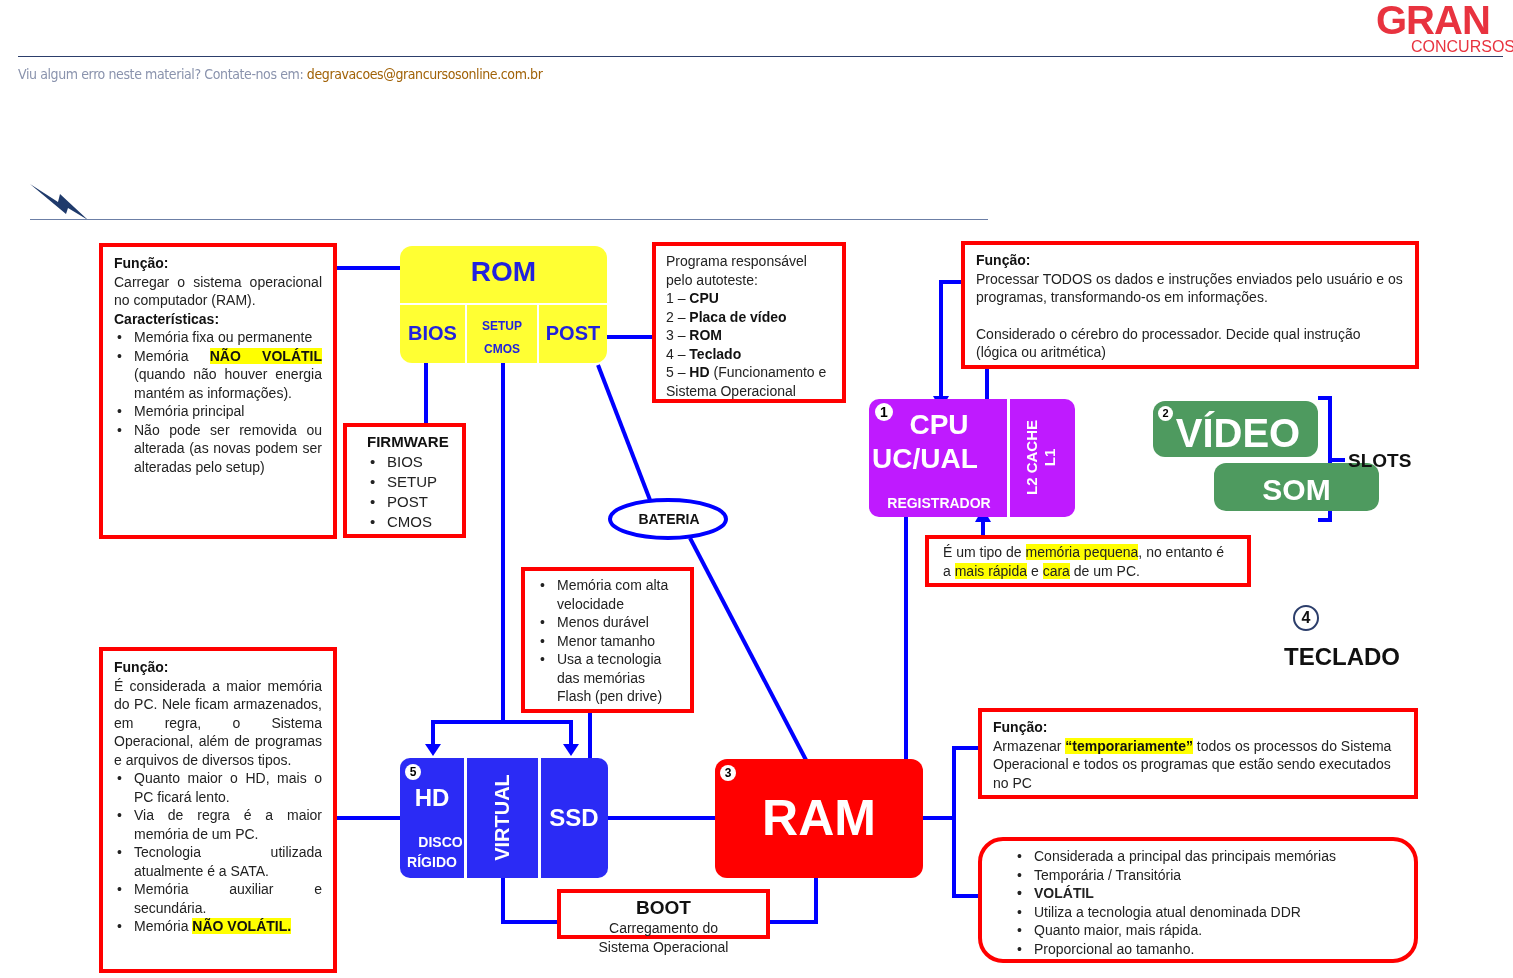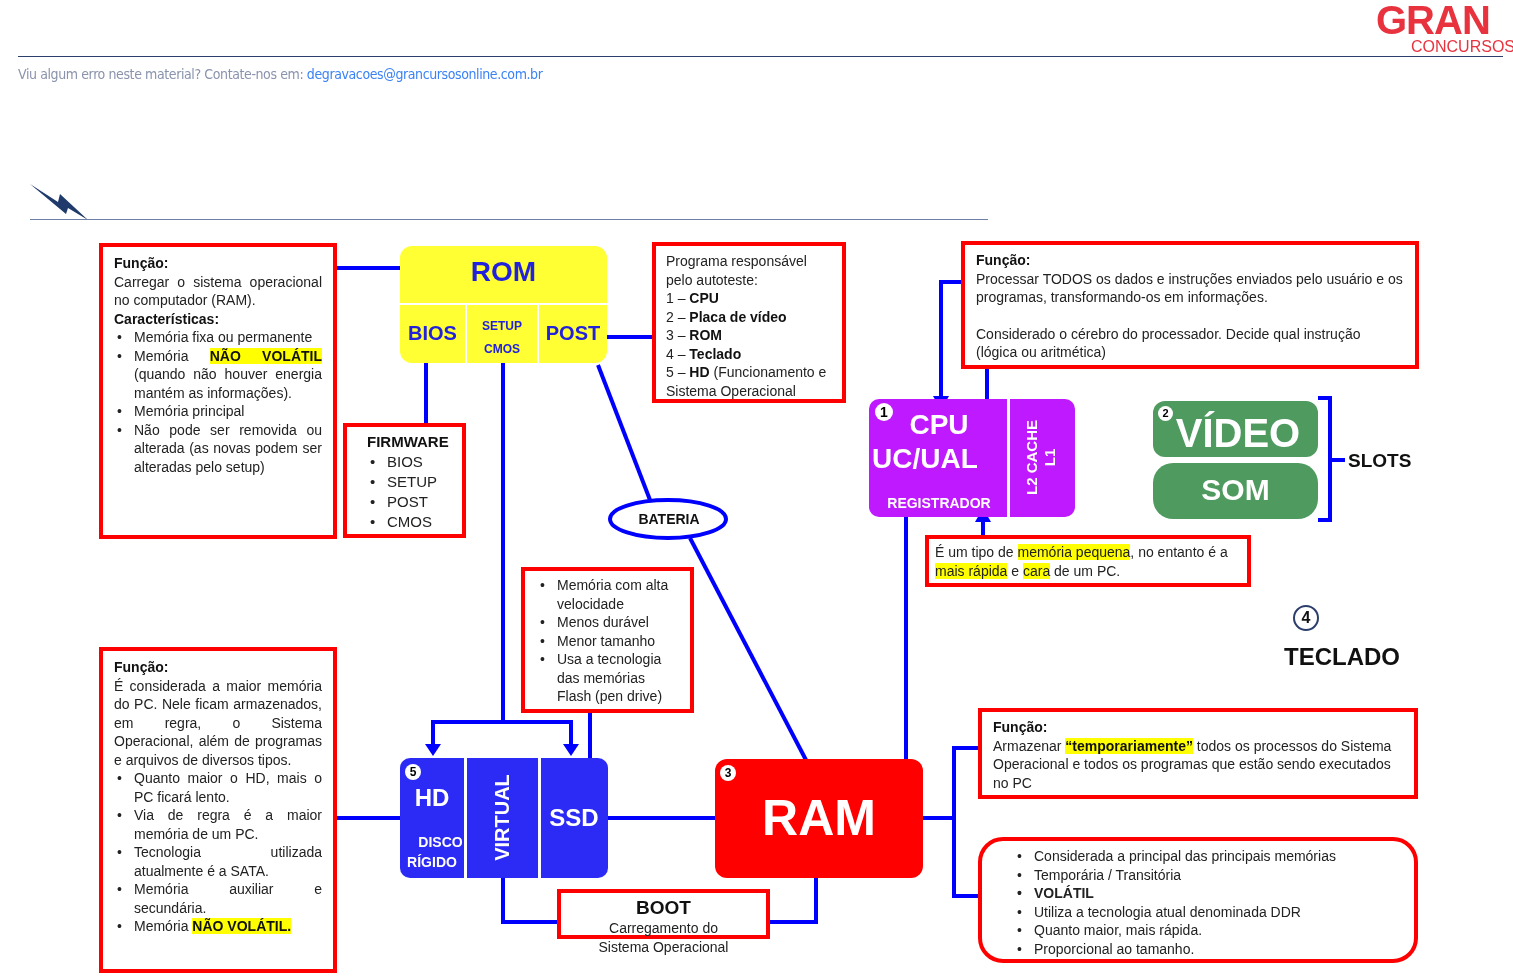--- a/index.html
+++ b/index.html
@@ -1,20 +1,20 @@
 <!DOCTYPE html>
 <html><head>
 <meta charset="utf-8">
 <style>
   html,body{margin:0;padding:0;background:#fff;}
   body{width:1513px;height:978px;position:relative;overflow:hidden;font-family:"Liberation Sans",sans-serif;color:#222;}
   .abs{position:absolute;}
   .hdr-line{left:18px;top:56px;width:1485px;height:1px;background:#2c3e6b;}
   .hdr-note{left:18px;top:66px;font-size:14px;color:#8a93ad;font-family:"DejaVu Sans Condensed","DejaVu Sans",sans-serif;letter-spacing:-0.4px;}
-  .hdr-note .mail{color:#3b82f6;}
+  .hdr-note .mail{color:#a16207;}
   .logo-gran{left:1376px;top:0px;font-size:40px;font-weight:bold;color:#1f3a6b;letter-spacing:-1px;line-height:40px;}
   .logo-gran .g{color:#e8333f;}
   .logo-conc{left:1384px;top:38px;font-size:16px;color:#e8333f;letter-spacing:0px;margin-left:27px;}
   .sec-line{left:30px;top:219px;width:958px;height:1px;background:#6c7fa6;}
   .bolt{left:28px;top:182px;}
   .rbox{position:absolute;border:4px solid #ff0000;background:#fff;box-sizing:border-box;font-size:14px;line-height:18.5px;color:#222;}
   .rbox b{color:#111;}
   .just{text-align:justify;}
   ul.bl{margin:0;padding:0 0 0 20px;list-style:none;}
   ul.bl li{position:relative;}
@@ -126,29 +126,29 @@
 <div class="abs" style="left:869px;top:399px;width:206px;height:118px;background:#bf1aff;border-radius:10px;">
   <div class="abs" style="left:138px;top:0;width:3px;height:118px;background:#fff;"></div>
   <div class="abs" style="left:6px;top:4px;width:18px;height:18px;border-radius:50%;background:#fff;color:#000;font-weight:bold;font-size:14px;text-align:center;line-height:18px;">1</div>
   <div class="lbl" style="left:0;top:10px;width:140px;font-size:28px;color:#fff;">CPU</div>
   <div class="lbl" style="left:0;top:44px;width:112px;font-size:28px;color:#fff;">UC/UAL</div>
   <div class="lbl" style="left:0;top:96px;width:140px;font-size:14px;color:#fff;">REGISTRADOR</div>
   <div class="lbl" style="left:112px;top:50px;width:100px;font-size:15px;color:#fff;transform:rotate(-90deg);">L2 CACHE</div>
   <div class="lbl" style="left:165px;top:50px;width:30px;font-size:15px;color:#fff;transform:rotate(-90deg);">L1</div>
 </div>
 
-<div class="rbox" style="left:925px;top:535px;width:326px;height:52px;padding:4px 6px;">
+<div class="rbox" style="left:925px;top:535px;width:326px;height:52px;padding:4px 14px;">
   <span>É um tipo de </span><span class="hl">memória pequena</span><span>, no entanto é a </span><span class="hl">mais rápida</span><span> e </span><span class="hl">cara</span><span> de um PC.</span>
 </div>
 
 <div class="abs" style="left:1153px;top:401px;width:165px;height:56px;background:#4e9a5f;border-radius:12px;">
   <div class="abs" style="left:5px;top:5px;width:15px;height:15px;border-radius:50%;background:#fff;color:#000;font-weight:bold;font-size:11px;text-align:center;line-height:15px;">2</div>
   <div class="lbl" style="left:10px;top:10px;width:150px;font-size:40px;color:#fff;">VÍDEO</div>
 </div>
-<div class="abs" style="left:1153px;top:463px;width:165px;height:56px;background:#4e9a5f;border-radius:20px;">
+<div class="abs" style="left:1214px;top:463px;width:165px;height:48px;background:#4e9a5f;border-radius:12px;">
   <div class="lbl" style="left:0;top:10px;width:165px;font-size:30px;color:#fff;">SOM</div>
 </div>
 <div class="lbl" style="left:1348px;top:450px;font-size:19px;color:#111;">SLOTS</div>
 
 <div class="abs" style="left:1293px;top:605px;width:22px;height:22px;border:2px solid #2c3e6b;border-radius:50%;font-weight:bold;font-size:16px;text-align:center;line-height:22px;color:#111;">4</div>
 <div class="lbl" style="left:1284px;top:643px;font-size:24px;color:#111;">TECLADO</div>
 
 <div class="rbox" style="left:521px;top:567px;width:173px;height:146px;padding:5px 8px 0 28px;">
   <ul class="bl" style="padding-left:4px;">
     <li>Memória com alta velocidade</li>

